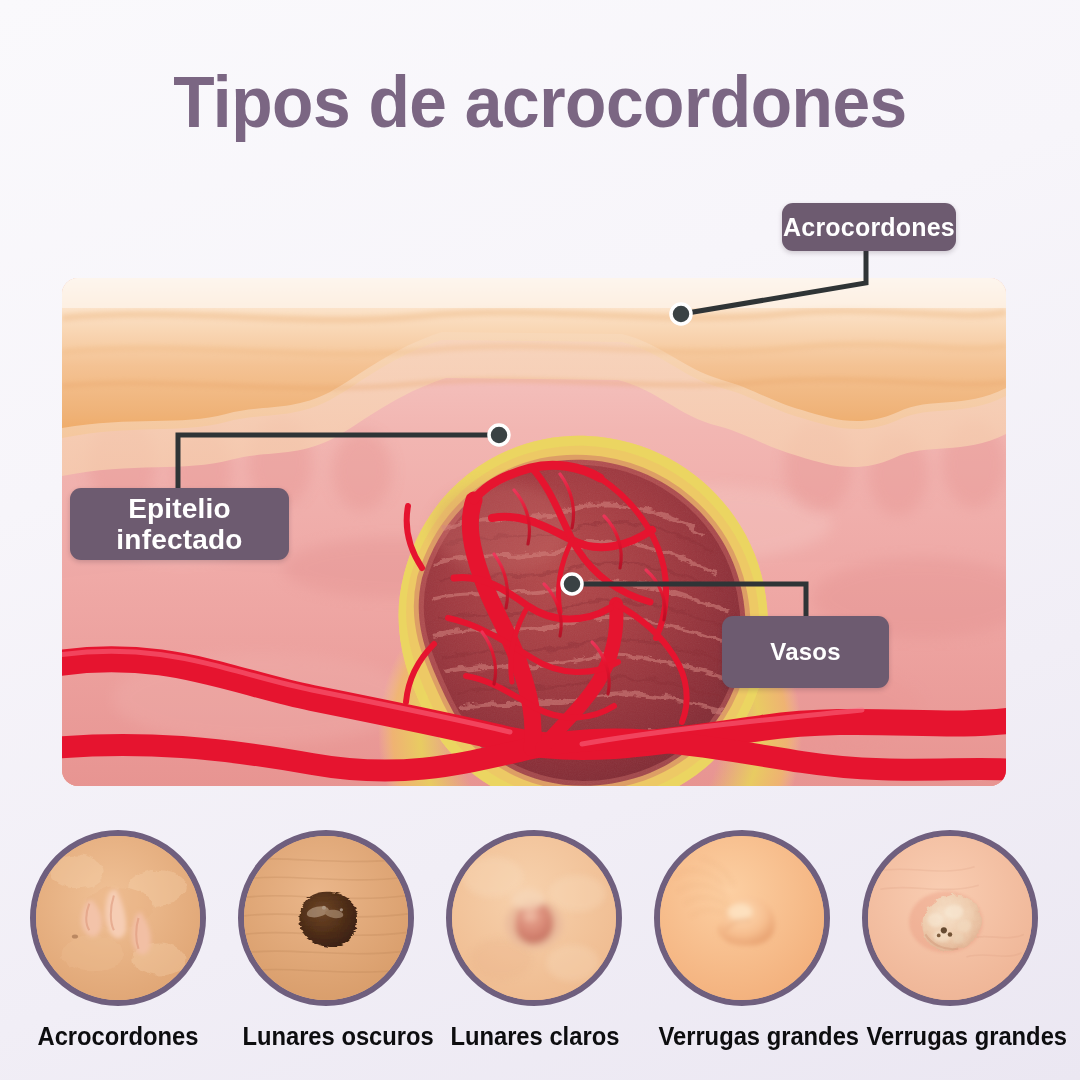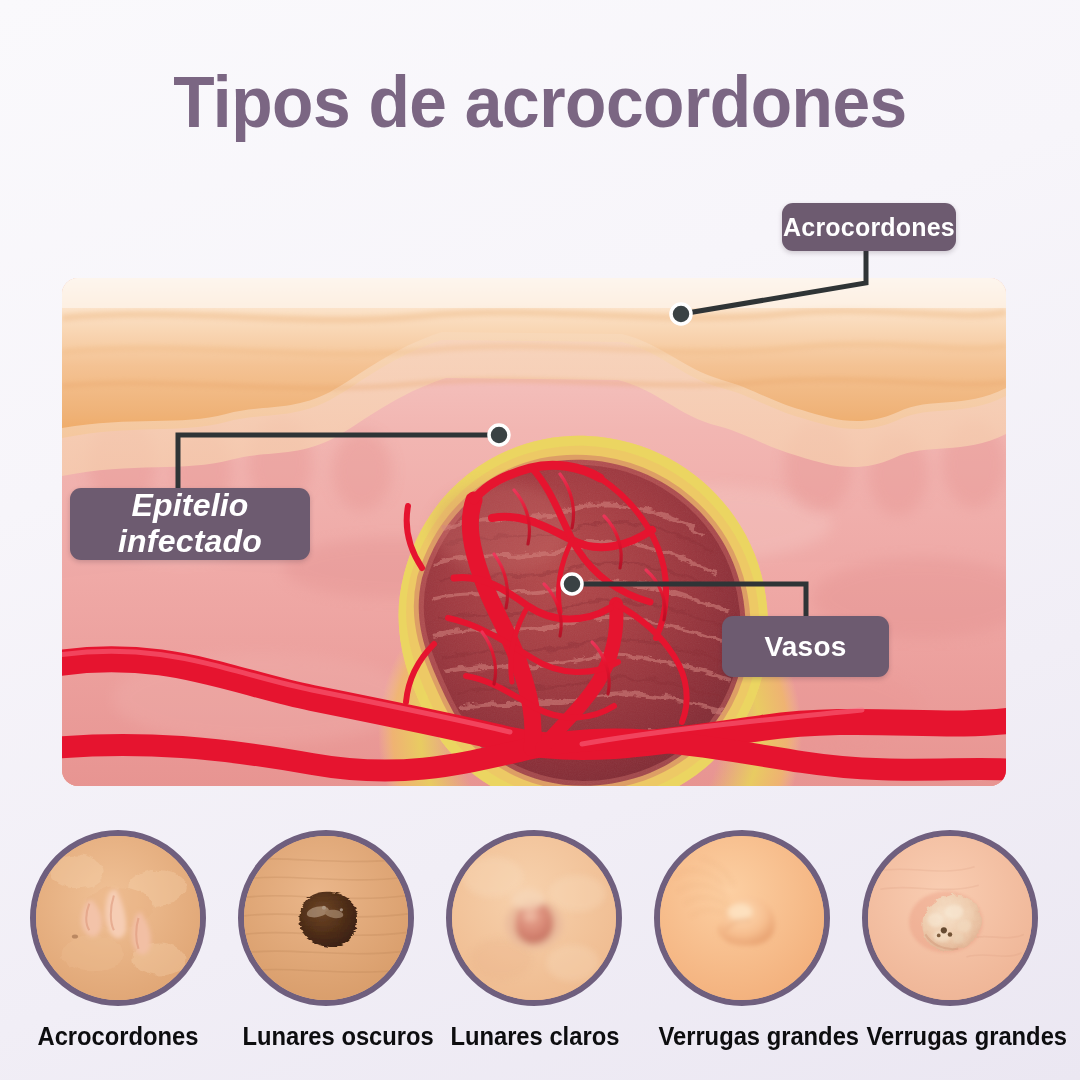--- a/index.html
+++ b/index.html
@@ -64,28 +64,27 @@
     padding: 7px 16px;
     box-sizing: border-box;
   }
   .badge-acro {
     left: 782px; top: 203px;
     width: 174px; height: 48px;
     font-size: 25px;
   }
   .badge-epi {
     left: 70px; top: 488px;
-    width: 240px; height: 72px;
-    font-size: 32px;
-    font-style: italic;
+    width: 219px; height: 72px;
+    font-size: 28px;
   }
   .badge-vasos {
     left: 722px; top: 616px;
-    width: 167px; height: 61px;
-    font-size: 28px;
+    width: 167px; height: 72px;
+    font-size: 24px;
   }
   .badge span { display: block; }
 
   
   .leaders {
     position: absolute;
     left: 0; top: 0;
     width: 1080px; height: 1080px;
     pointer-events: none;
   }

